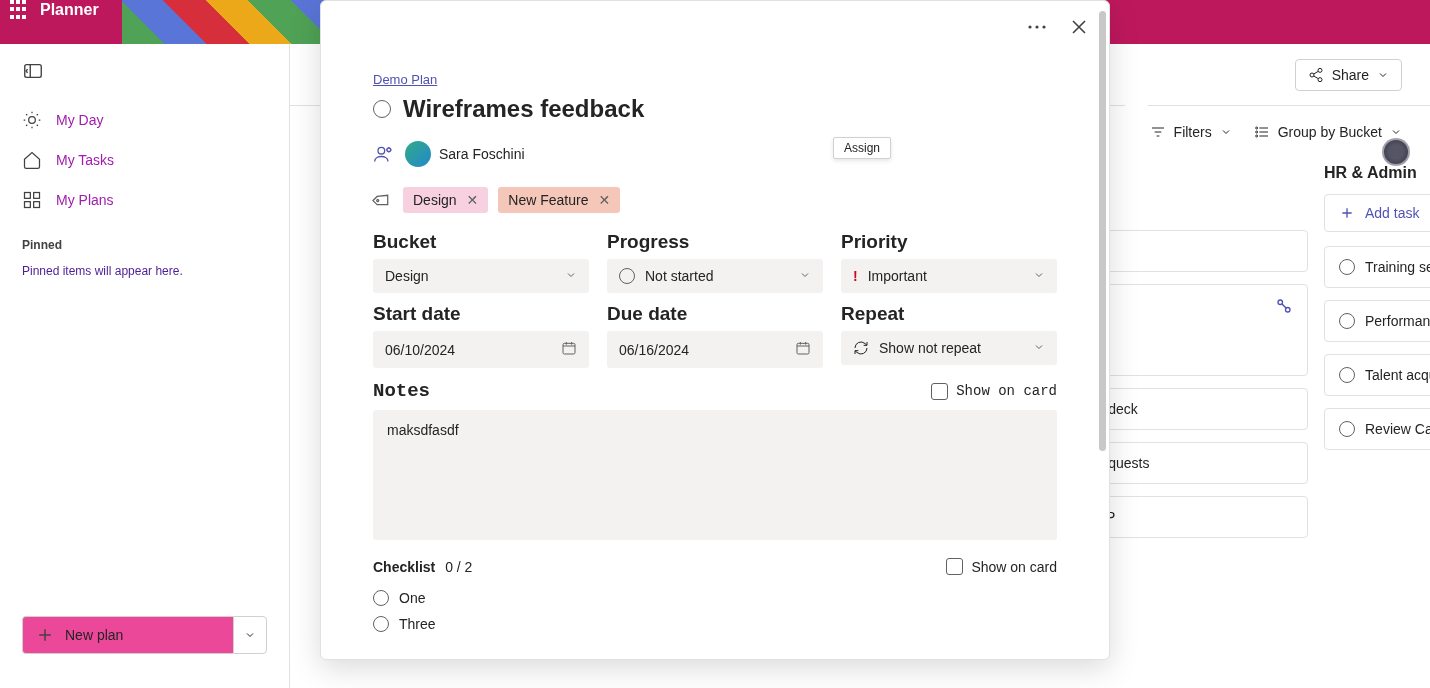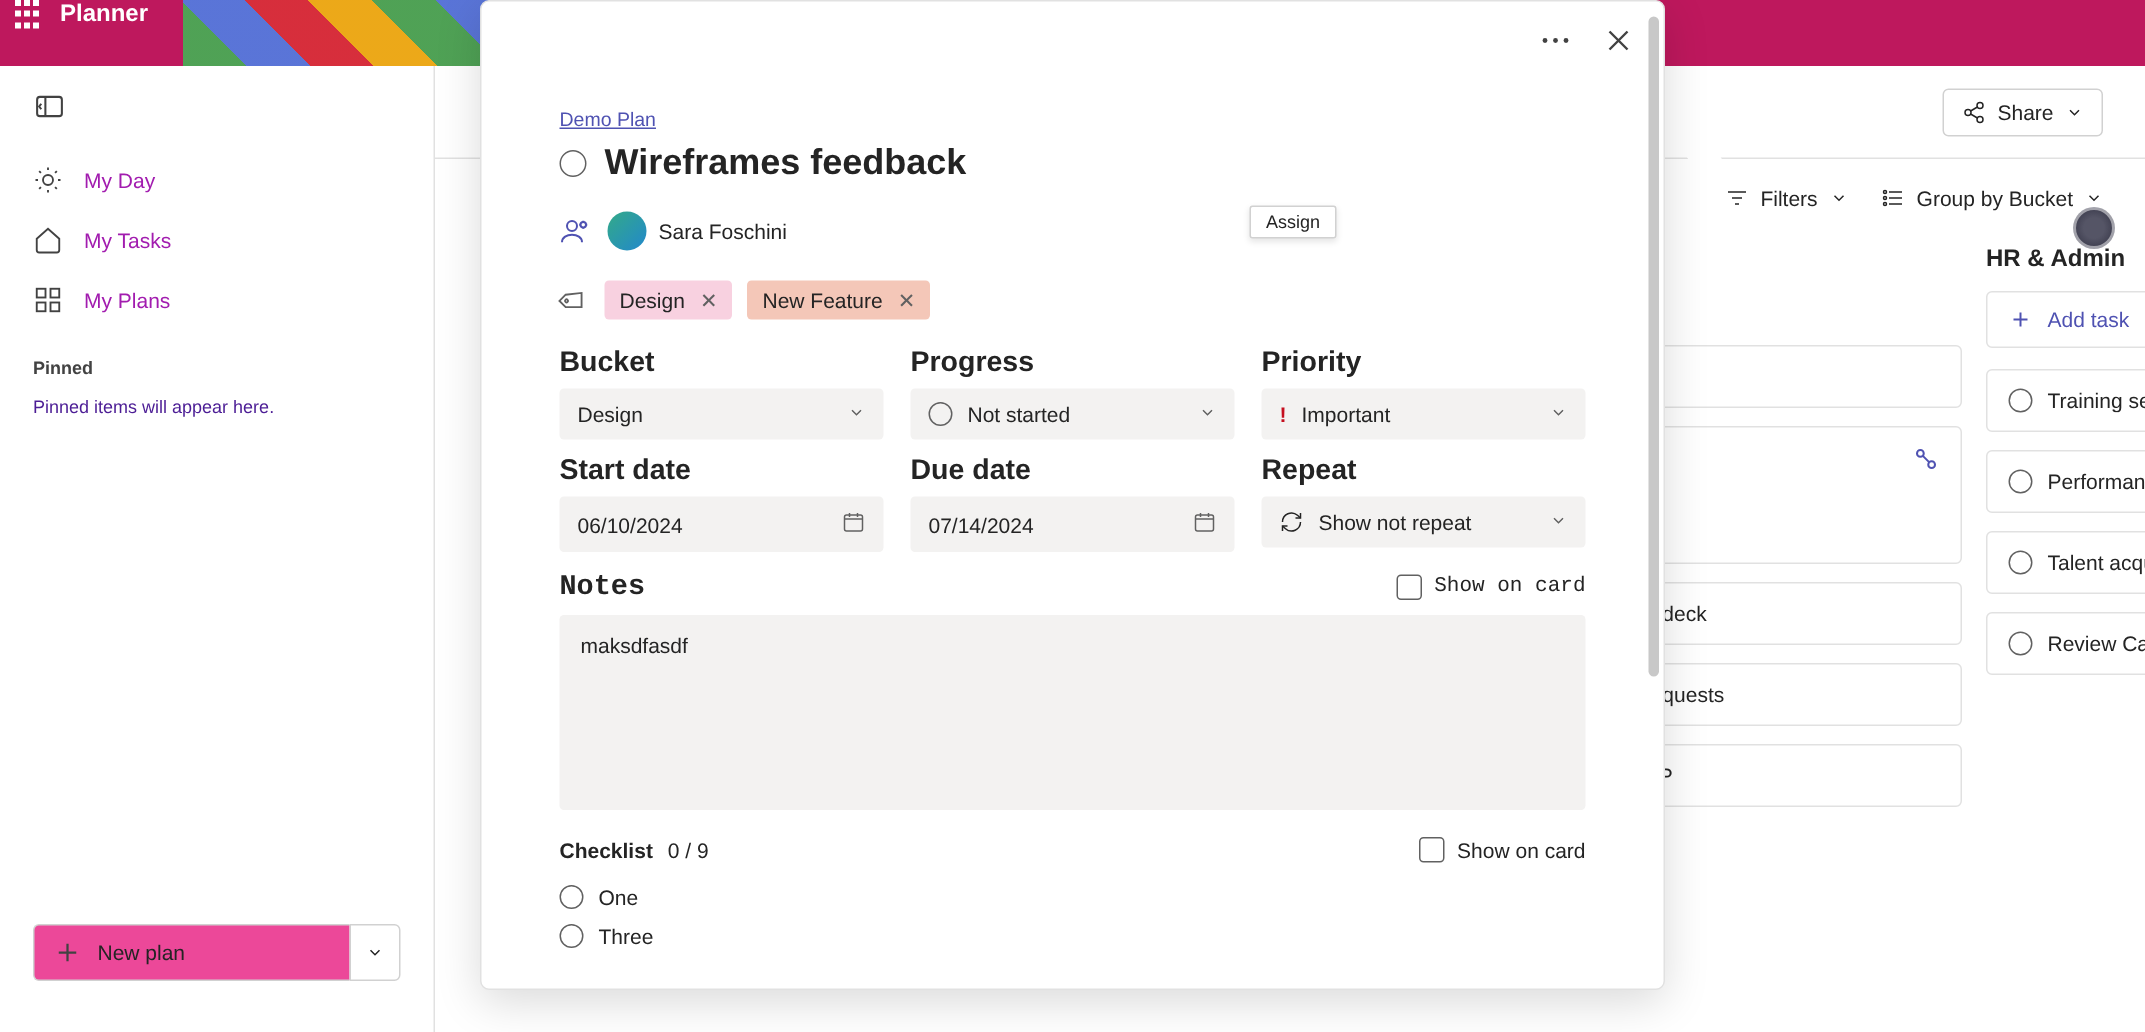--- a/index.html
+++ b/index.html
@@ -387,21 +387,21 @@
         <span>06/10/2024</span>
         <span class="cal"><svg width="16" height="16" viewBox="0 0 24 24" fill="none" stroke="currentColor" stroke-width="1.5">
               <rect x="3" y="5" width="18" height="16" rx="2"></rect>
               <path d="M3 9h18M8 3v4M16 3v4"></path>
             </svg></span>
       </div>
     </div>
     <div class="field">
       <div class="field-label">Due date</div>
       <div class="date-input">
-        <span>07/14/2024</span>
+        <span>06/16/2024</span>
         <span class="cal"><svg width="16" height="16" viewBox="0 0 24 24" fill="none" stroke="currentColor" stroke-width="1.5">
               <rect x="3" y="5" width="18" height="16" rx="2"></rect>
               <path d="M3 9h18M8 3v4M16 3v4"></path>
             </svg></span>
       </div>
     </div>
     <div class="field">
       <div class="field-label">Repeat</div>
       <div class="dropdown">
         <span style="width:16px;height:16px"><svg viewBox="0 0 24 24" fill="none" stroke="currentColor" stroke-width="1.5">
@@ -423,21 +423,21 @@
       <span>Show on card</span>
     </label>
   </div>
   <div class="notes-box">
     <span>maksdfasdf</span>
   </div>
 
   <div class="checklist-head">
     <div>
       <span class="lbl">Checklist</span>
-      <span style="margin-left:6px;">0 / 9</span>
+      <span style="margin-left:6px;">0 / 2</span>
     </div>
     <label class="show-on-card">
       <span class="checkbox"></span>
       <span>Show on card</span>
     </label>
   </div>
   <div id="checklist-container">
       <div class="checklist-item">
         <span class="rc"></span>
         <span>One</span>

